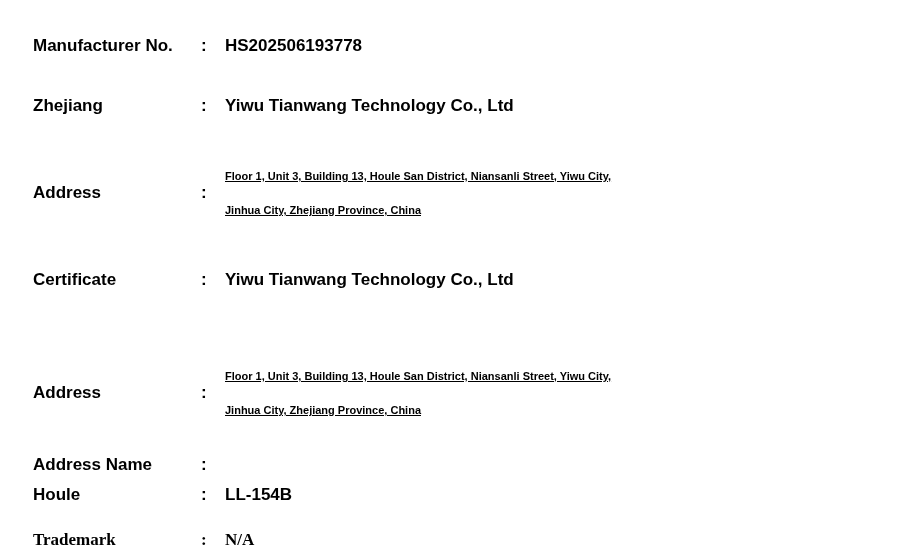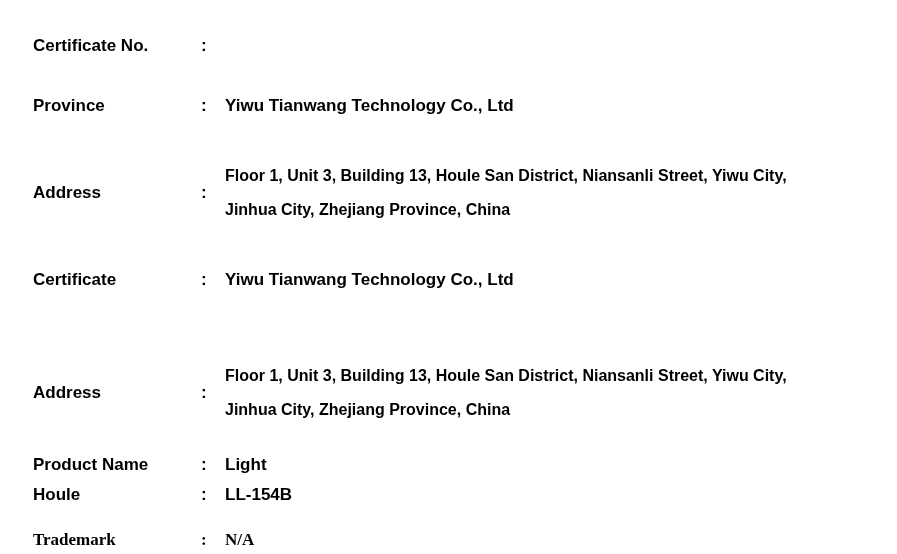--- a/index.html
+++ b/index.html
@@ -28,46 +28,48 @@
     align-items: center;
     font-size: 17px;
     line-height: 20px;
   }
   .row .label,
   .row .colon,
   .row .value {
     white-space: nowrap;
   }
   .row .value-lines {
-    font-size: 16px;
+    font-size: 11px;
     line-height: 34px;
     white-space: nowrap;
+    text-decoration: underline;
   }
   
   .r1 { top: 36px; }
   .r2 { top: 96px; }
   .r3 { top: 159px; }
   .r4 { top: 270px; }
   .r5 { top: 359px; }
   .r6 { top: 455px; }
   .r7 { top: 485px; }
   .r8 { top: 530px; font-family: Liberation Serif, serif; }
 </style>
 </head>
 <body>
 
 <div class="page">
 
   <div class="row r1">
-    <span class="label">Certificate No.</span>
+    <span class="label">Manufacturer No.</span>
     <span class="colon">:</span>
+    <span class="value">HS202506193778</span>
   </div>
 
   <div class="row r2">
-    <span class="label">Province</span>
+    <span class="label">Zhejiang</span>
     <span class="colon">:</span>
     <span class="value">Yiwu Tianwang Technology Co., Ltd</span>
   </div>
 
   <div class="row r3">
     <span class="label">Address</span>
     <span class="colon">:</span>
     <span class="value value-lines">
       <div>Floor 1, Unit 3, Building 13, Houle San District, Niansanli Street, Yiwu City,</div>
       <div>Jinhua City, Zhejiang Province, China</div>
@@ -83,23 +85,22 @@
   <div class="row r5">
     <span class="label">Address</span>
     <span class="colon">:</span>
     <span class="value value-lines">
       <div>Floor 1, Unit 3, Building 13, Houle San District, Niansanli Street, Yiwu City,</div>
       <div>Jinhua City, Zhejiang Province, China</div>
     </span>
   </div>
 
   <div class="row r6">
-    <span class="label">Product Name</span>
+    <span class="label">Address Name</span>
     <span class="colon">:</span>
-    <span class="value">Light</span>
   </div>
 
   <div class="row r7">
     <span class="label">Houle</span>
     <span class="colon">:</span>
     <span class="value">LL-154B</span>
   </div>
 
   <div class="row r8">
     <span class="label">Trademark</span>

